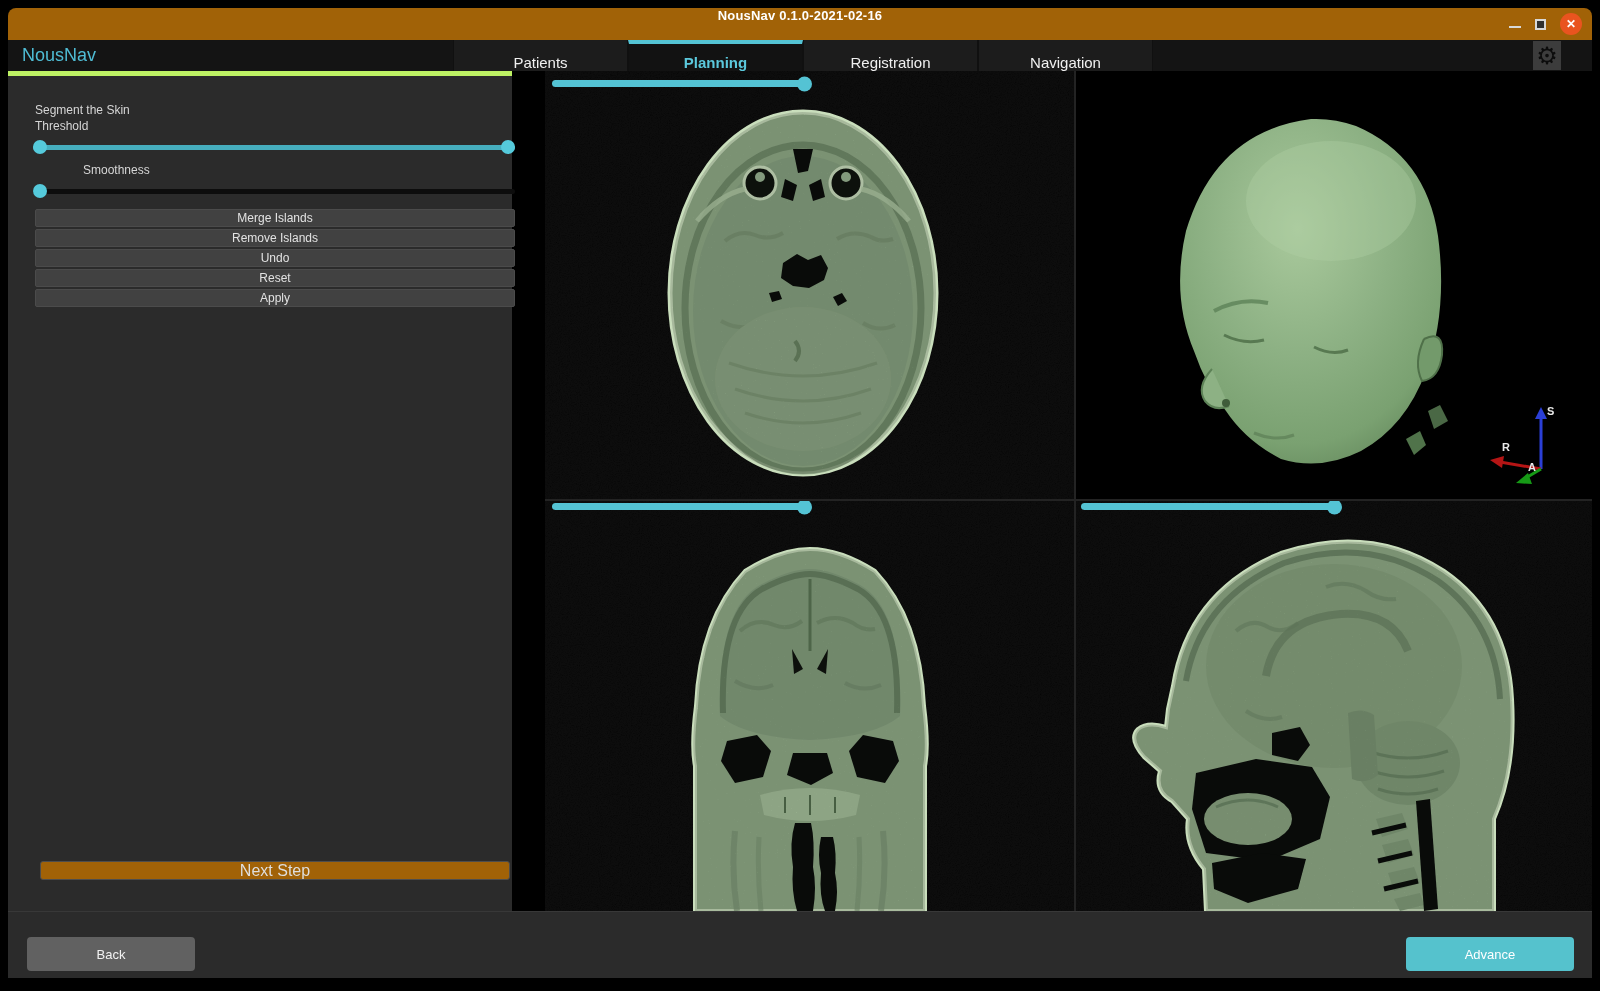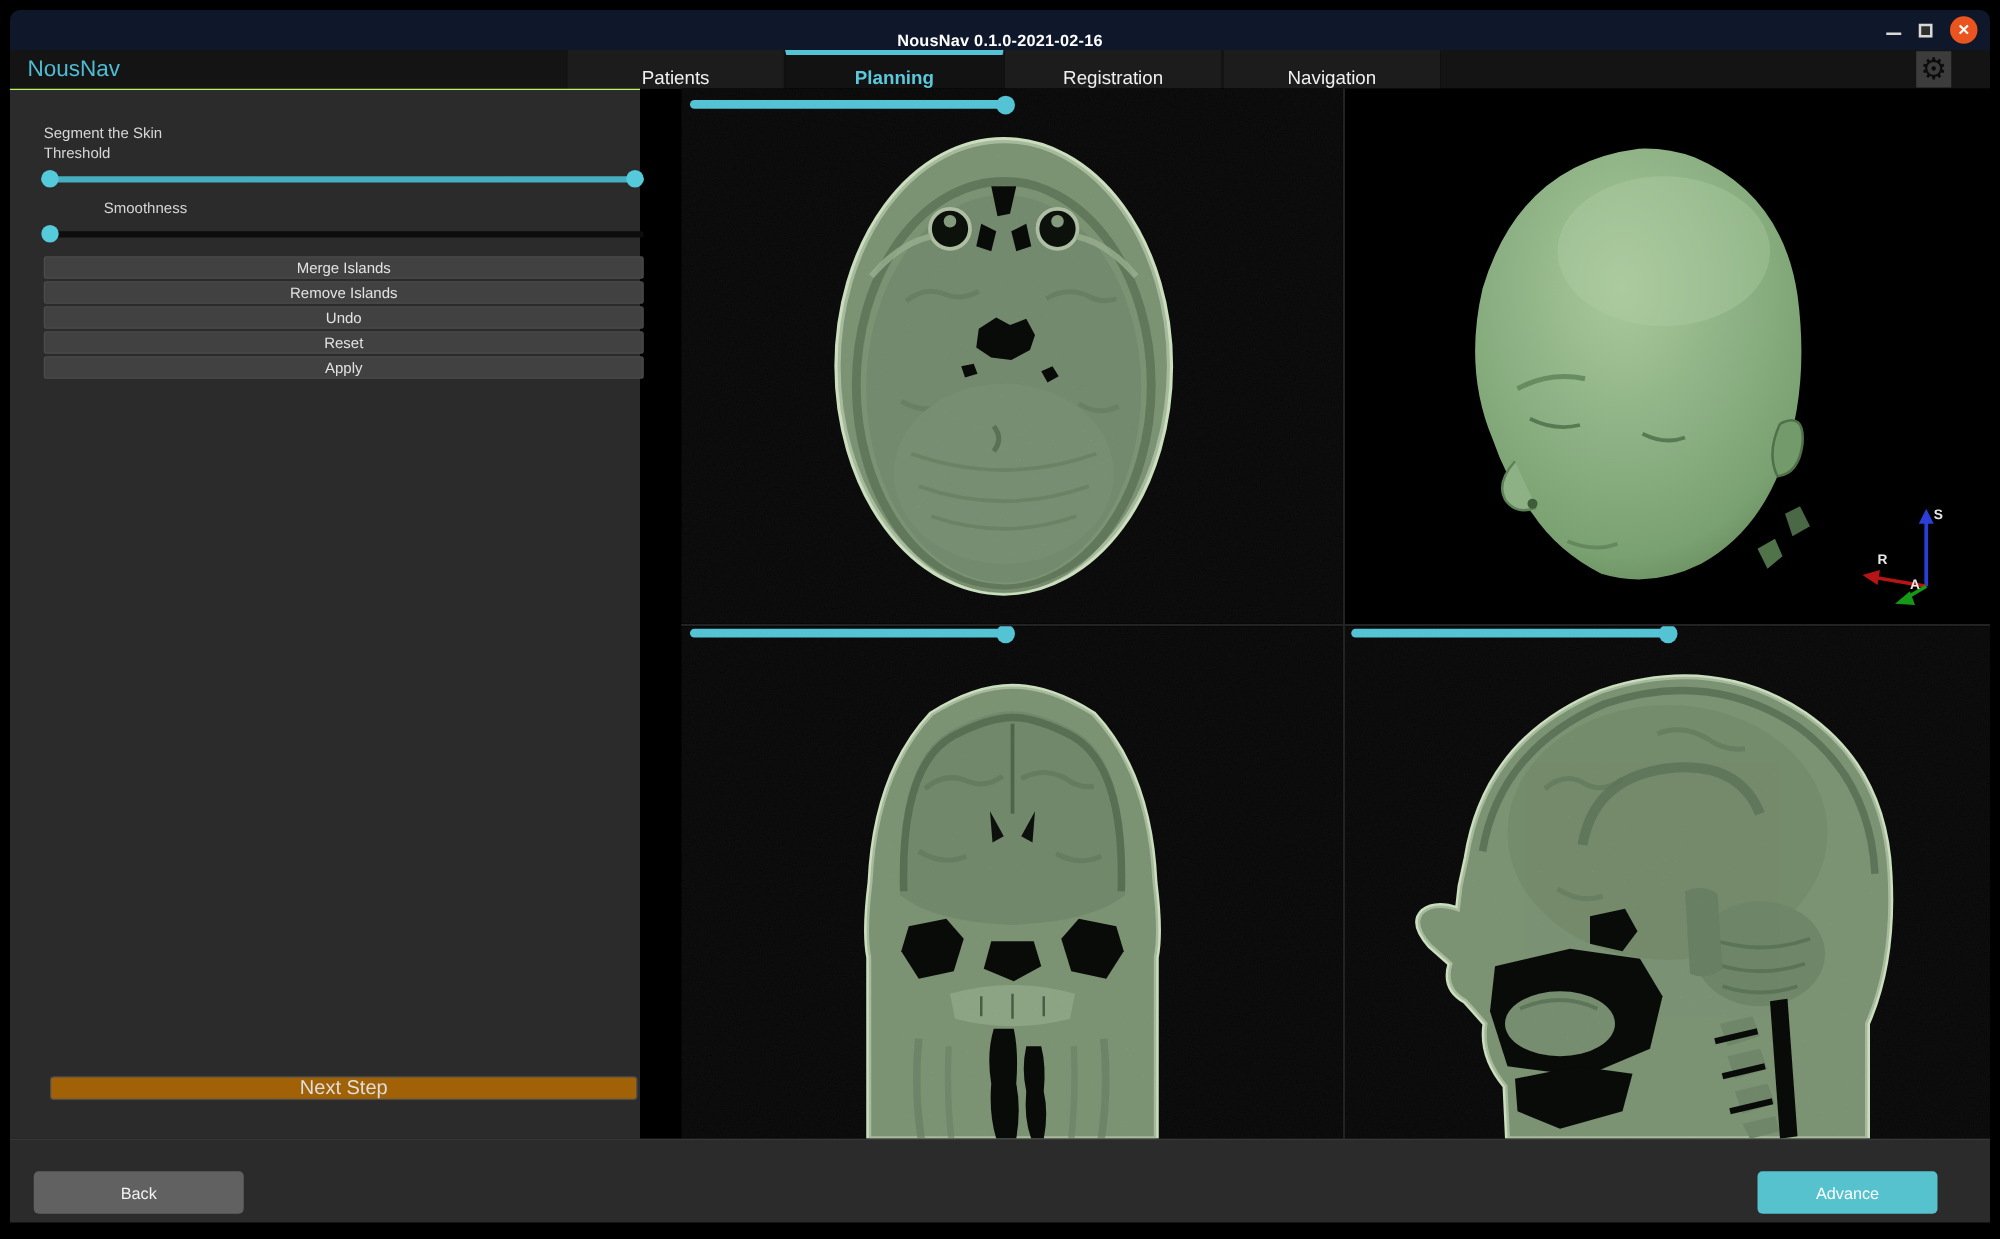--- a/index.html
+++ b/index.html
@@ -1,21 +1,21 @@
 <!DOCTYPE html>
 <html><head>
 <meta charset="utf-8">
 <style>
   html,body{margin:0;padding:0;background:#000;}
   *{box-sizing:border-box;font-family:"Liberation Sans",sans-serif;}
   .screen{position:relative;width:1600px;height:991px;background:#000;overflow:hidden;}
 
   
-  .titlebar{position:absolute;left:8px;top:8px;right:8px;height:32px;background:#0f172a;
-    border-radius:8px 8px 0 0;display:flex;align-items:flex-end;justify-content:center;}
+  .titlebar{position:absolute;left:8px;top:8px;right:8px;height:32px;background:#a16207;
+    border-radius:8px 8px 0 0;display:flex;align-items:flex-start;justify-content:center;}
   .titlebar .title{color:#ffffff;font-size:13px;font-weight:bold;letter-spacing:.2px;}
   .win-controls{position:absolute;right:10px;top:0;height:32px;display:flex;align-items:center;gap:14px;}
   .wc-min{width:12px;height:2px;background:#d8d8d8;margin-top:6px;}
   .wc-max{width:11px;height:11px;border:2px solid #d8d8d8;background:#2f2f2f;}
   .wc-close{width:22px;height:22px;border-radius:50%;background:#e9541f;color:#fff;display:flex;
     align-items:center;justify-content:center;font-size:12px;font-weight:bold;line-height:1;}
 
   
   .tabbar{position:absolute;left:8px;top:40px;right:8px;height:31px;background:#141414;}
   .brand{position:absolute;left:14px;top:0;height:31px;display:flex;align-items:center;
@@ -25,21 +25,21 @@
   .tab.t0{left:445px;}
   .tab.t1{left:620px;}
   .tab.t2{left:795px;}
   .tab.t3{left:970px;}
   .tab.active{background:#121212;border-top:4px solid #54c3d4;color:#5bc8dc;font-weight:bold;}
   .gear-btn{position:absolute;left:1525px;top:1px;width:28px;height:29px;background:#3c3c3c;
     display:flex;align-items:center;justify-content:center;color:#0c0c0c;font-size:24px;line-height:1;}
 
   
   .sidebar{position:absolute;left:8px;top:71px;width:504px;bottom:80px;background:#2b2b2b;
-    border-top:1px solid #bef264;}
+    border-top:5px solid #bef264;}
   .sb-label{position:absolute;left:27px;color:#d6d6d6;font-size:12px;}
   .lbl-section{top:27px;}
   .lbl-threshold{top:43px;}
   .lbl-smooth{top:87px;margin-left:48px;}
   .rslider{position:absolute;left:25px;top:64px;width:482px;height:14px;}
   .rslider .track{position:absolute;left:0;right:0;top:5px;height:5px;background:#46aebe;border-radius:3px;}
   .rslider .handle{position:absolute;top:0;width:14px;height:14px;border-radius:50%;background:#55cadb;}
   .rslider .h-low{left:0;}
   .rslider .h-high{right:0;}
   .sslider{position:absolute;left:25px;top:108px;width:482px;height:14px;}
@@ -65,21 +65,21 @@
   .sl-ax{left:7px;top:5px;width:515px;}
   .slice-slider .fill{position:relative;height:7px;top:4px;background:#54c3d4;border-radius:4px;}
   .slice-slider .handle{position:absolute;right:-8px;top:50%;transform:translateY(-50%);
     width:15px;height:15px;border-radius:50%;background:#54c3d4;}
 
   
   .footer{position:absolute;left:8px;right:8px;top:911px;height:67px;background:#2b2b2b;
     border-top:1px solid #383838;}
   .back-btn{position:absolute;left:19px;top:25px;width:168px;height:34px;background:#616161;
     border-radius:4px;color:#f2f2f2;font-size:13px;display:flex;align-items:center;justify-content:center;}
-  .adv-btn{position:absolute;left:1398px;top:25px;width:144px;height:34px;background:#55c2cd;
+  .adv-btn{position:absolute;left:1398px;top:25px;width:168px;height:34px;background:#55c2cd;
     border-radius:4px;color:#ffffff;font-size:13px;display:flex;align-items:center;justify-content:center;}
 </style>
 </head>
 <body>
 
 <div class="screen">
 
   <svg width="0" height="0" style="position:absolute" aria-hidden="true">
     <defs>
       <filter id="grainDark" x="0" y="0" width="100%" height="100%">

